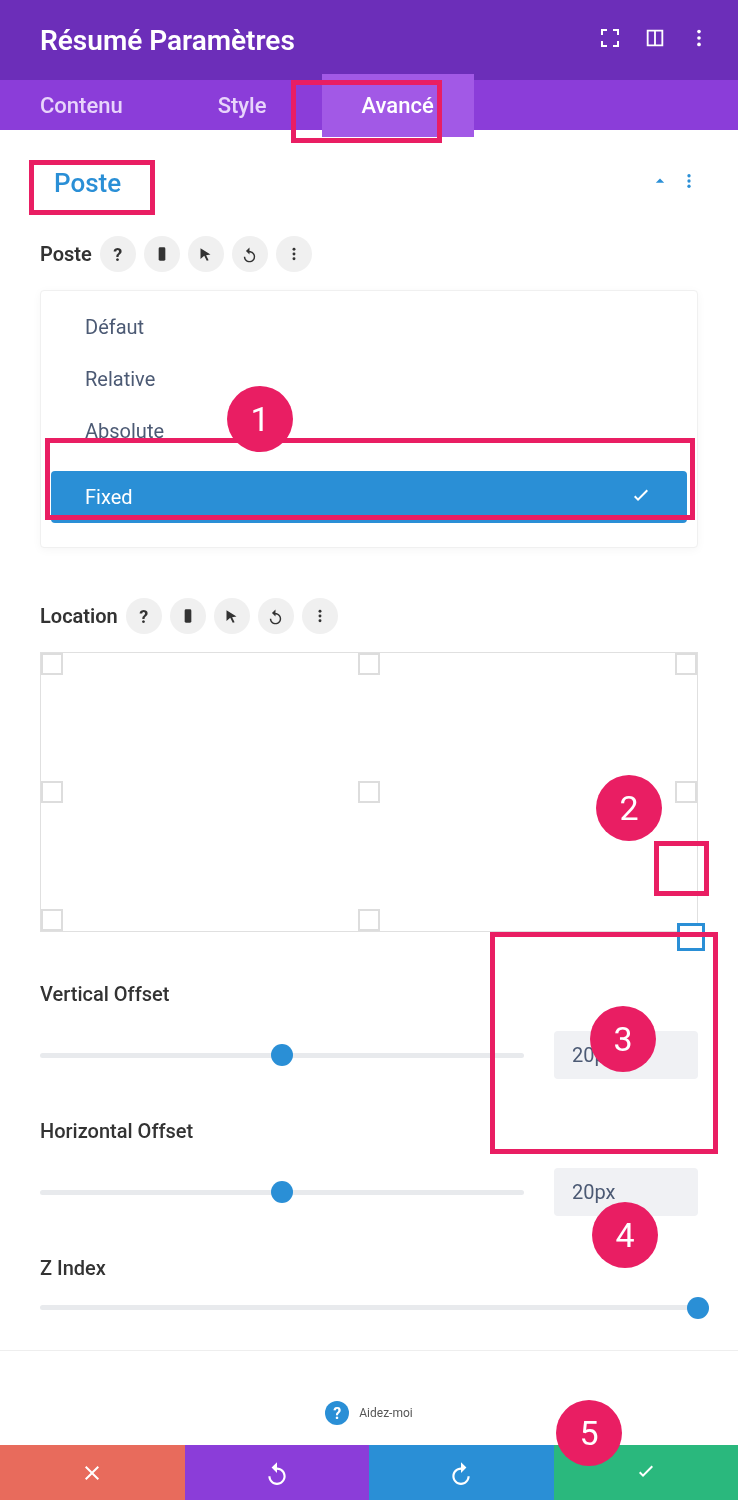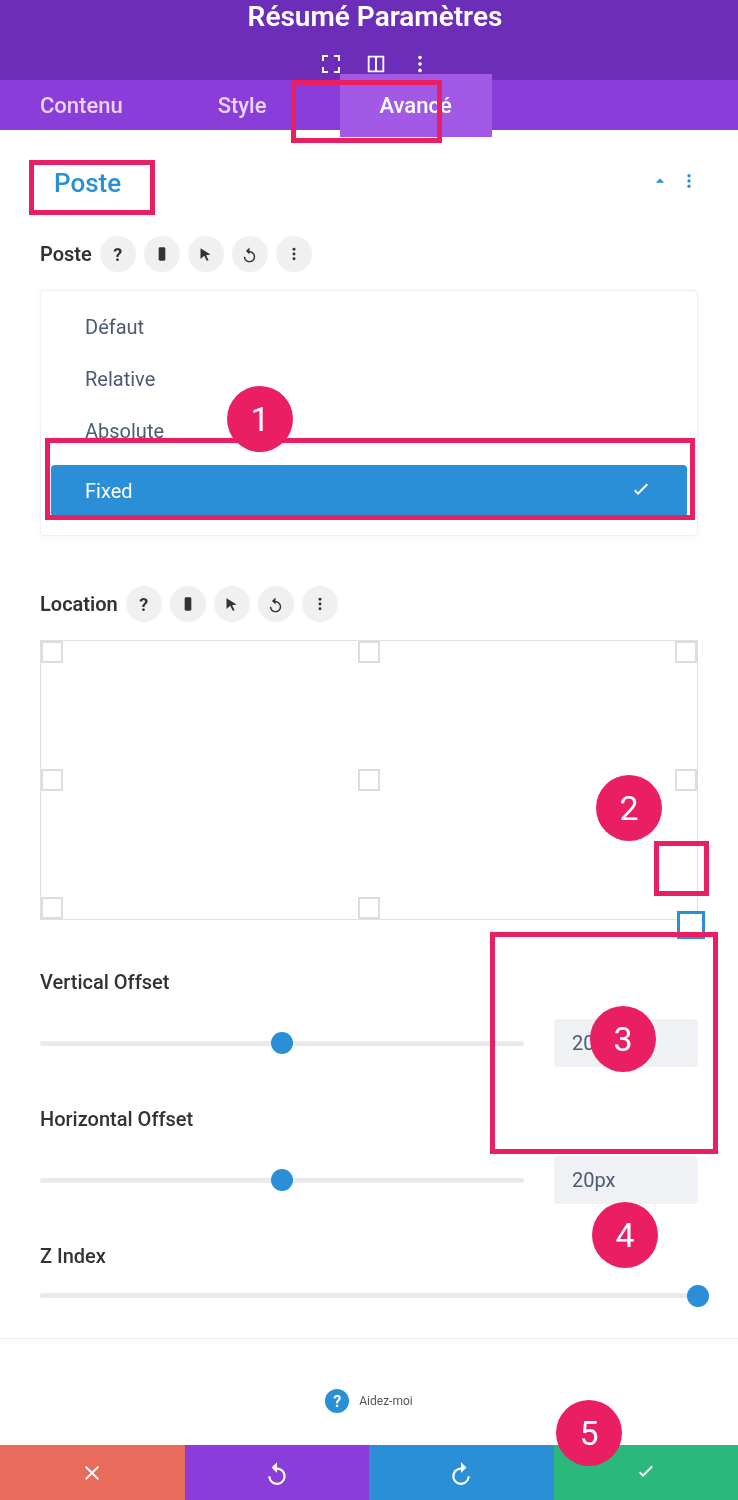--- a/index.html
+++ b/index.html
@@ -1,18 +1,18 @@
 <!DOCTYPE html>
 <html><head>
 <meta charset="utf-8">
 <style>
   * { box-sizing: border-box; margin: 0; padding: 0; font-family: -apple-system, BlinkMacSystemFont, "Segoe UI", Roboto, Helvetica, Arial, sans-serif; }
   body { width: 738px; height: 1500px; background: #fff; position: relative; overflow: hidden; }
   
-  .header { background: #6c2eb9; height: 80px; display: flex; align-items: center; justify-content: space-between; padding: 0 28px 0 40px; flex-direction: column; }
+  .header { background: #6c2eb9; height: 80px; display: flex; align-items: center; justify-content: space-between; padding: 0 28px 0 40px; }
   .header-title { color: #fff; font-size: 28px; font-weight: 600; }
   .header-icons { display: flex; gap: 22px; align-items: center; }
   .header-icons svg { fill: #fff; }
   
   .tabs { background: #8b3dd9; height: 50px; display: flex; align-items: center; }
   .tab { flex: 0 0 auto; padding: 0 40px; height: 63px; display: flex; align-items: center; color: #e8d4fb; font-size: 22px; font-weight: 500; cursor: pointer; }
   .tab.active { background: #a259e6; color: #fff; }
   
   .content { padding: 30px 40px 0 40px; }
   
@@ -22,21 +22,21 @@
   .section-header-right svg { fill: #2a8fd6; }
   
   .field-header { display: flex; align-items: center; gap: 8px; margin-bottom: 18px; }
   .field-label { color: #333; font-size: 20px; font-weight: 600; }
   .icon-btn { width: 36px; height: 36px; border-radius: 50%; background: #f0f0f0; display: flex; align-items: center; justify-content: center; cursor: pointer; border: none; }
   .icon-btn svg { fill: #333; }
   .icon-btn.help { background: #f0f0f0; color: #333; font-weight: bold; font-size: 18px; }
 
   .dropdown { background: #fff; border-radius: 4px; padding: 10px 0; margin-bottom: 50px; position: relative; box-shadow: 0 2px 10px rgba(0,0,0,0.04); border: 1px solid #f0f0f0; }
   .dropdown-option { padding: 14px 44px; color: #4c5a74; font-size: 20px; cursor: pointer; position: relative; }
-  .dropdown-option.selected { background: #2a8fd6; color: #fff; margin: 8px 10px; border-radius: 4px; padding: 14px 34px; display: flex; justify-content: space-between; align-items: center; }
+  .dropdown-option.selected { background: #2a8fd6; color: #fff; margin: 14px 10px; border-radius: 4px; padding: 14px 34px; display: flex; justify-content: space-between; align-items: center; }
   .dropdown-option.selected svg { fill: #fff; }
   
   .location-grid { border: 1px solid #e0e0e0; height: 280px; position: relative; margin-bottom: 50px; }
   .location-point { position: absolute; width: 22px; height: 22px; border: 2px solid #ddd; background: #fff; cursor: pointer; }
   .location-point.selected { border: 3px solid #2a8fd6; width: 28px; height: 28px; }
   
   .slider-row { margin-bottom: 40px; }
   .slider-label { color: #333; font-size: 20px; font-weight: 500; margin-bottom: 25px; }
   .slider-container { display: flex; align-items: center; gap: 30px; }
   .slider-track { flex: 1; height: 5px; background: #e8eaed; border-radius: 3px; position: relative; }
@@ -75,21 +75,21 @@
     <span><svg width="22" height="22" viewBox="0 0 24 24">
           <circle cx="12" cy="5" r="2"></circle>
           <circle cx="12" cy="12" r="2"></circle>
           <circle cx="12" cy="19" r="2"></circle>
         </svg></span>
   </div>
 </div>
 
 <div class="tabs">
   <div class="tab">Contenu</div>
-  <div class="tab" style="padding-left:55px;padding-right:73px;">Style</div>
+  <div class="tab" style="padding-left:55px;padding-right:55px;">Style</div>
   <div class="tab active">Avancé</div>
 </div>
 <div class="annotation-box" style="left:291px;top:80px;width:151px;height:63px;"></div>
 
 <div class="content">
 
   <div class="section-header">
     <span class="section-title">Poste</span>
     <div class="section-header-right">
       <span><svg width="20" height="20" viewBox="0 0 24 24">

